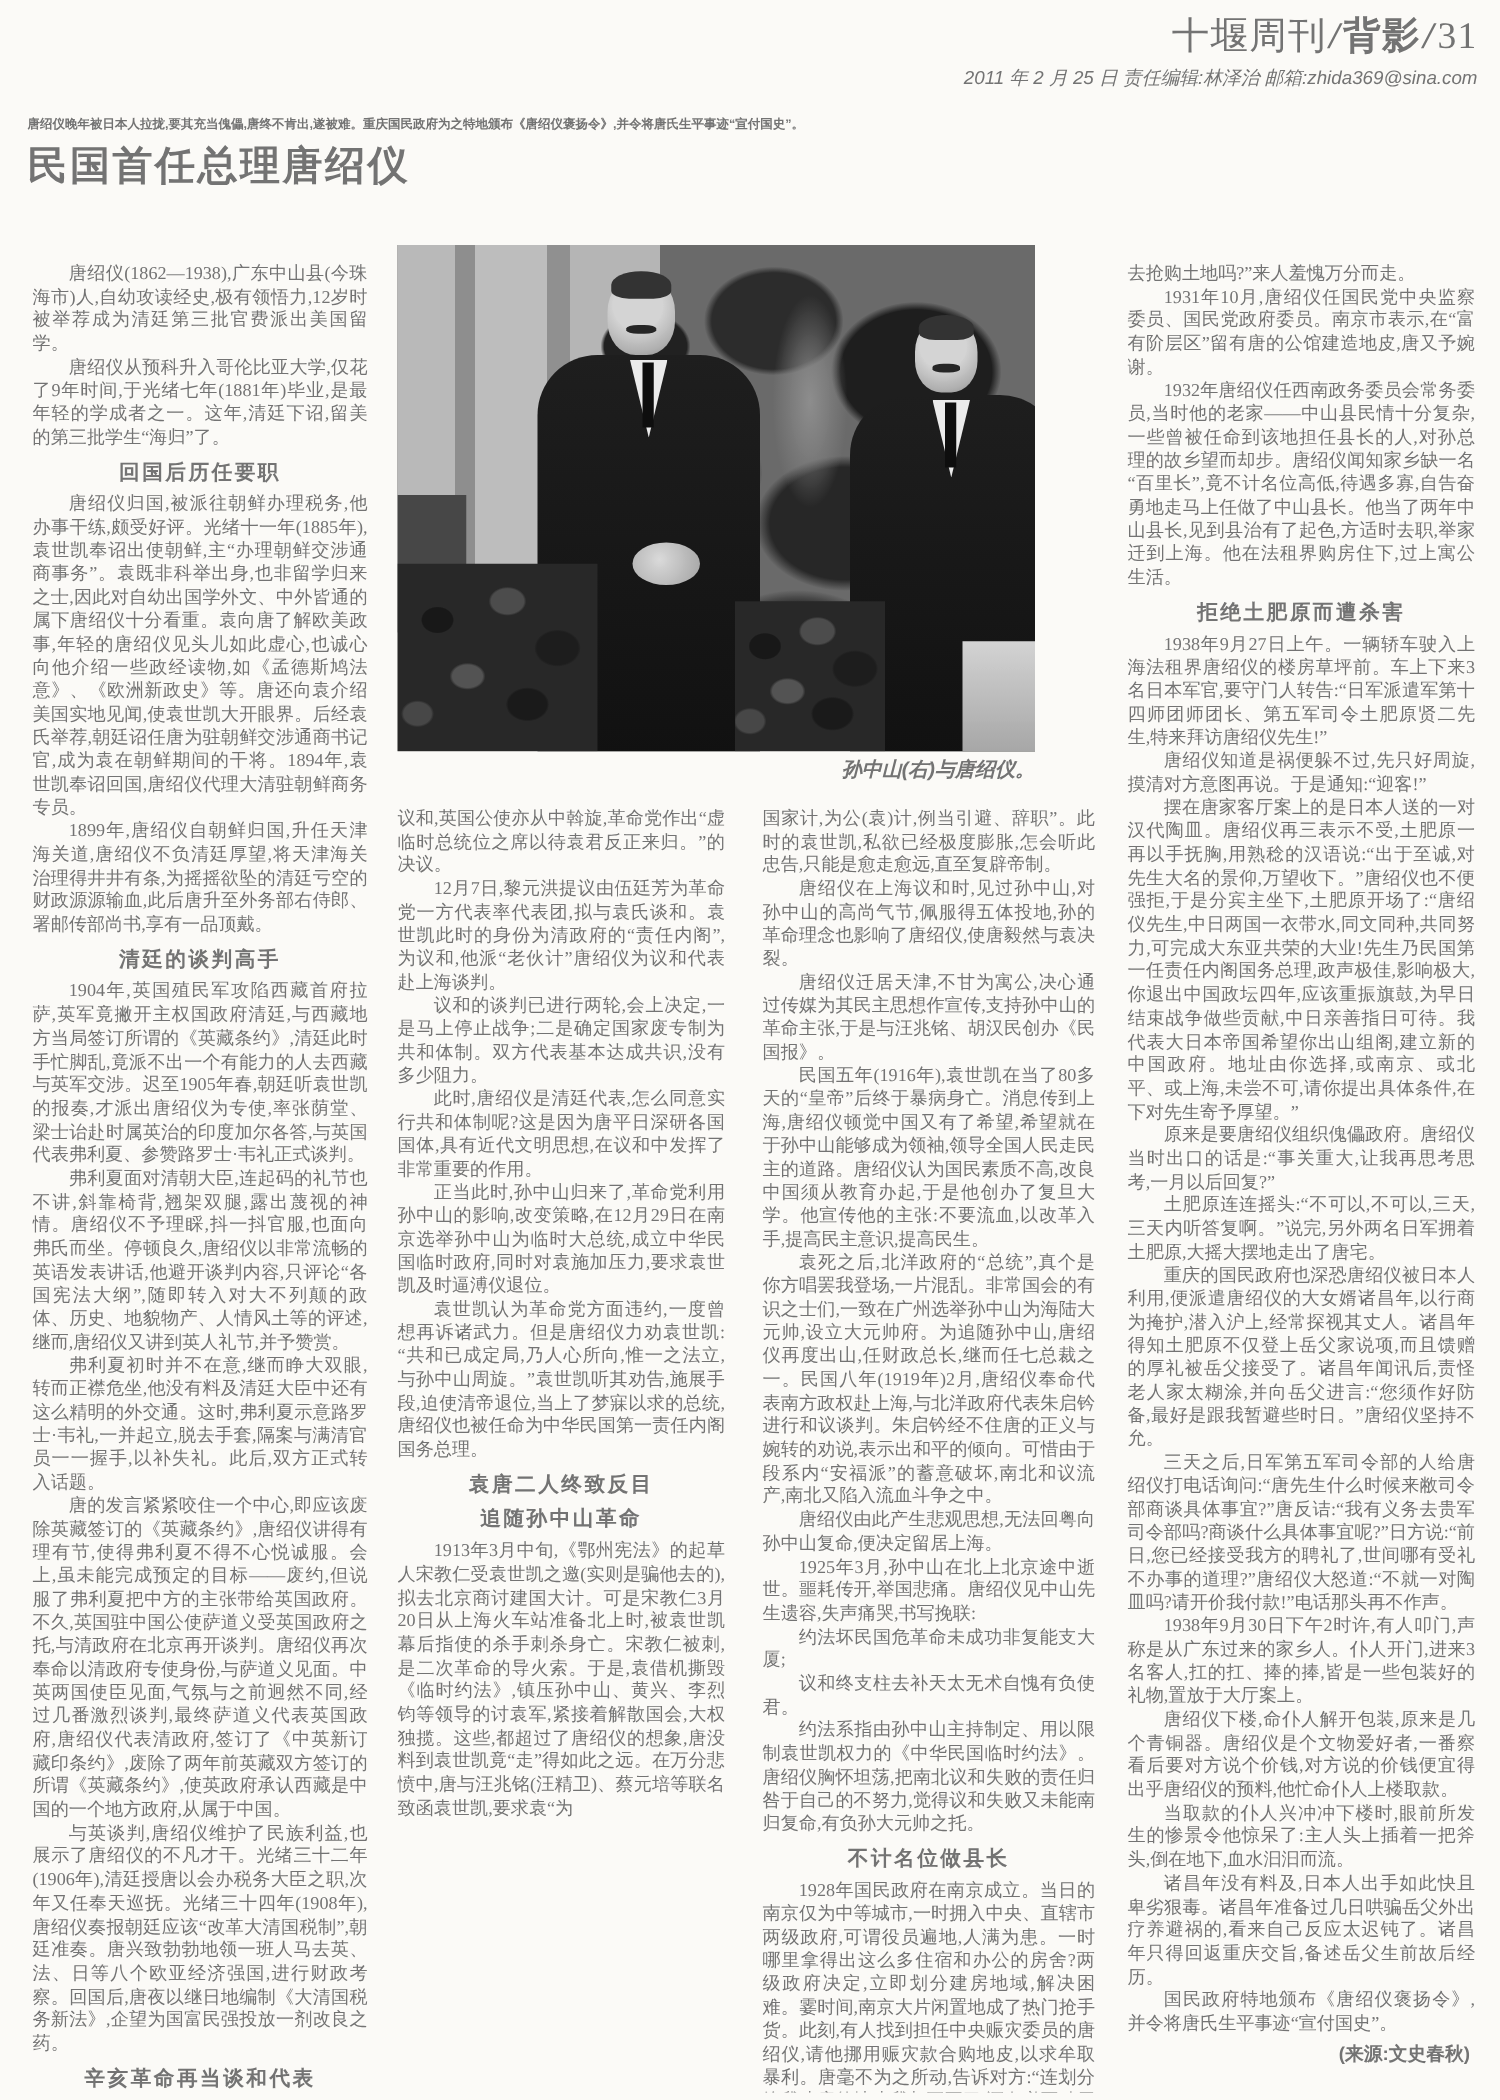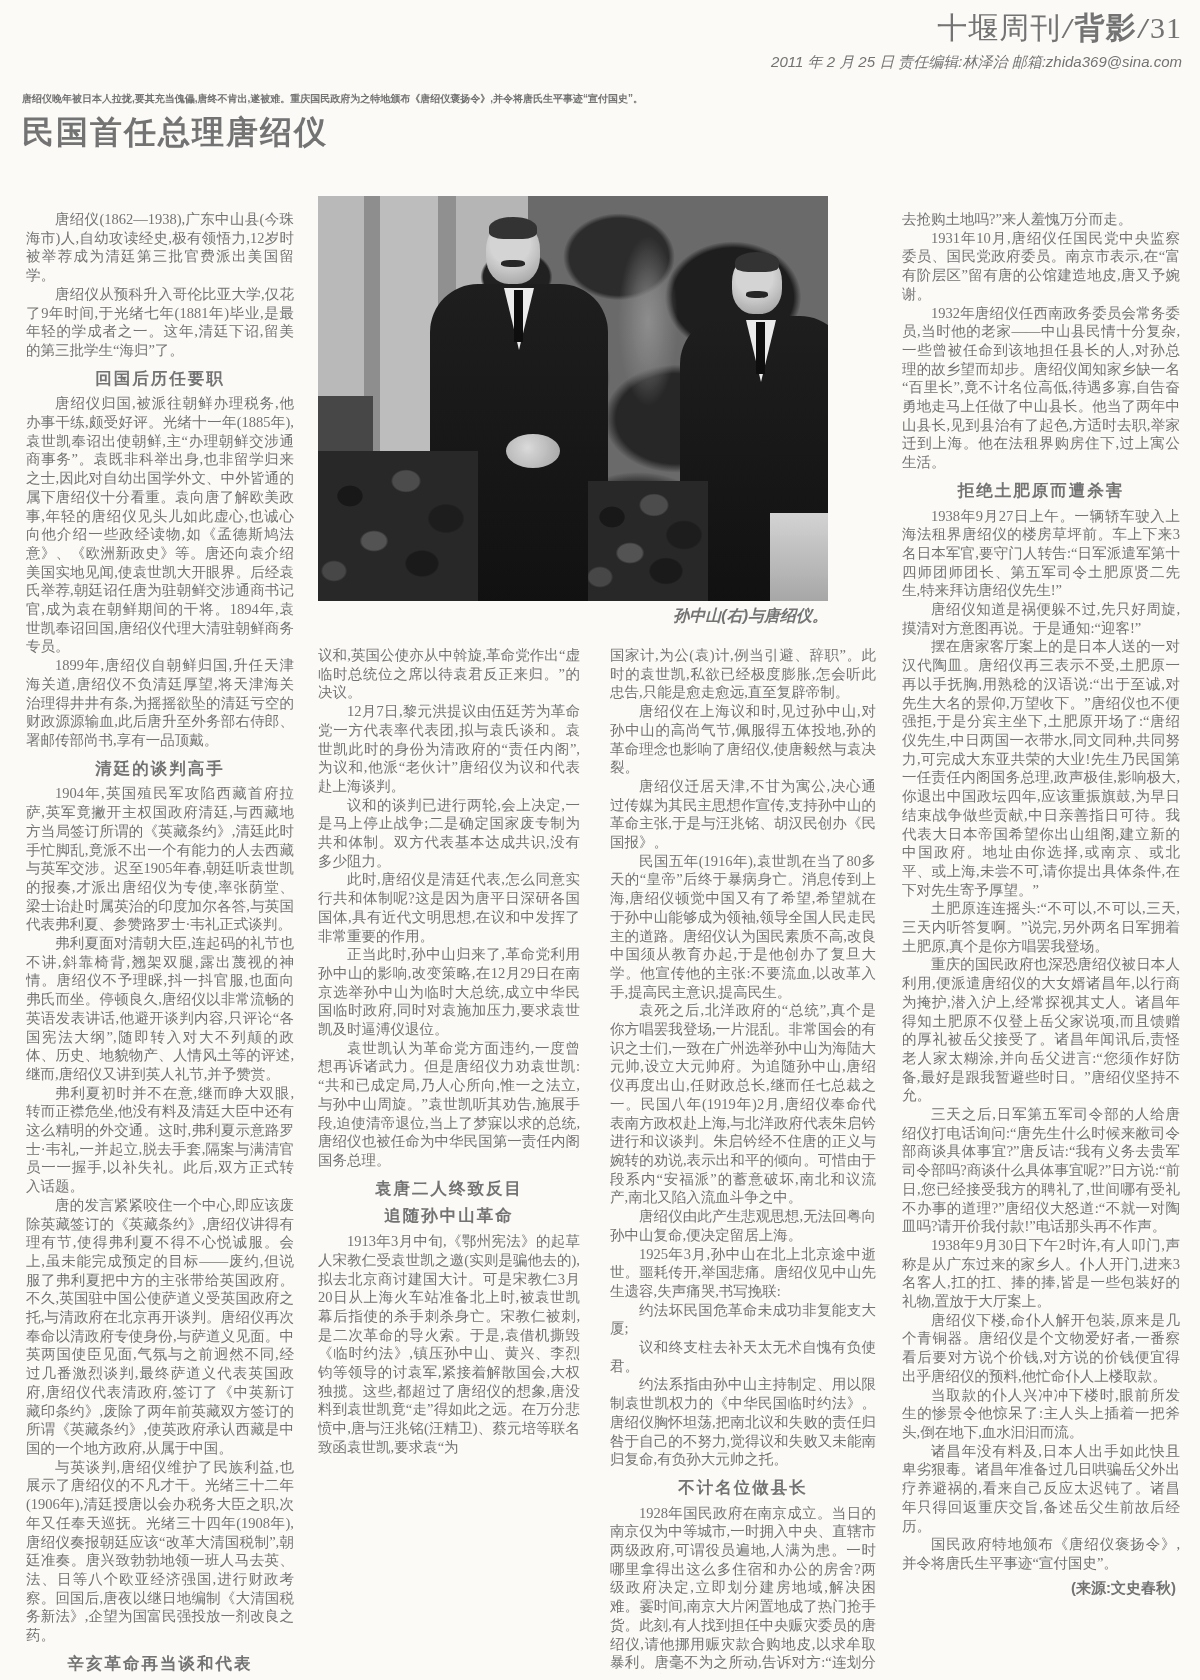--- a/index.html
+++ b/index.html
@@ -201,21 +201,22 @@
       <div class="para">1928年国民政府在南京成立。当日的南京仅为中等城市,一时拥入中央、直辖市两级政府,可谓役员遍地,人满为患。一时哪里拿得出这么多住宿和办公的房舍?两级政府决定,立即划分建房地域,解决困难。霎时间,南京大片闲置地成了热门抢手货。此刻,有人找到担任中央赈灾委员的唐绍仪,请他挪用赈灾款合购地皮,以求牟取暴利。唐毫不为之所动,告诉对方:“连划分给我建房的地皮我都不要了,还有必要动用灾民救命钱</div>
     </div>
   <div class="col col-4">
       <div class="para cont">去抢购土地吗?”来人羞愧万分而走。</div>
       <div class="para">1931年10月,唐绍仪任国民党中央监察委员、国民党政府委员。南京市表示,在“富有阶层区”留有唐的公馆建造地皮,唐又予婉谢。</div>
       <div class="para">1932年唐绍仪任西南政务委员会常务委员,当时他的老家——中山县民情十分复杂,一些曾被任命到该地担任县长的人,对孙总理的故乡望而却步。唐绍仪闻知家乡缺一名“百里长”,竟不计名位高低,待遇多寡,自告奋勇地走马上任做了中山县长。他当了两年中山县长,见到县治有了起色,方适时去职,举家迁到上海。他在法租界购房住下,过上寓公生活。</div>
       <div class="sec-head">拒绝土肥原而遭杀害</div>
       <div class="para">1938年9月27日上午。一辆轿车驶入上海法租界唐绍仪的楼房草坪前。车上下来3名日本军官,要守门人转告:“日军派遣军第十四师团师团长、第五军司令土肥原贤二先生,特来拜访唐绍仪先生!”</div>
       <div class="para">唐绍仪知道是祸便躲不过,先只好周旋,摸清对方意图再说。于是通知:“迎客!”</div>
       <div class="para">摆在唐家客厅案上的是日本人送的一对汉代陶皿。唐绍仪再三表示不受,土肥原一再以手抚胸,用熟稔的汉语说:“出于至诚,对先生大名的景仰,万望收下。”唐绍仪也不便强拒,于是分宾主坐下,土肥原开场了:“唐绍仪先生,中日两国一衣带水,同文同种,共同努力,可完成大东亚共荣的大业!先生乃民国第一任责任内阁国务总理,政声极佳,影响极大,你退出中国政坛四年,应该重振旗鼓,为早日结束战争做些贡献,中日亲善指日可待。我代表大日本帝国希望你出山组阁,建立新的中国政府。地址由你选择,或南京、或北平、或上海,未尝不可,请你提出具体条件,在下对先生寄予厚望。”</div>
-      <div class="para">土肥原连连摇头:“不可以,不可以,三天,三天内听答复啊。”说完,另外两名日军拥着土肥原,真个是你方唱罢我登场。</div>
+      <div class="para">原来是要唐绍仪组织傀儡政府。唐绍仪当时出口的话是:“事关重大,让我再思考思考,一月以后回复?”</div>
+      <div class="para">土肥原连连摇头:“不可以,不可以,三天,三天内听答复啊。”说完,另外两名日军拥着土肥原,大摇大摆地走出了唐宅。</div>
       <div class="para">重庆的国民政府也深恐唐绍仪被日本人利用,便派遣唐绍仪的大女婿诸昌年,以行商为掩护,潜入沪上,经常探视其丈人。诸昌年得知土肥原不仅登上岳父家说项,而且馈赠的厚礼被岳父接受了。诸昌年闻讯后,责怪老人家太糊涂,并向岳父进言:“您须作好防备,最好是跟我暂避些时日。”唐绍仪坚持不允。</div>
       <div class="para">三天之后,日军第五军司令部的人给唐绍仪打电话询问:“唐先生什么时候来敝司令部商谈具体事宜?”唐反诘:“我有义务去贵军司令部吗?商谈什么具体事宜呢?”日方说:“前日,您已经接受我方的聘礼了,世间哪有受礼不办事的道理?”唐绍仪大怒道:“不就一对陶皿吗?请开价我付款!”电话那头再不作声。</div>
       <div class="para">1938年9月30日下午2时许,有人叩门,声称是从广东过来的家乡人。仆人开门,进来3名客人,扛的扛、捧的捧,皆是一些包装好的礼物,置放于大厅案上。</div>
       <div class="para">唐绍仪下楼,命仆人解开包装,原来是几个青铜器。唐绍仪是个文物爱好者,一番察看后要对方说个价钱,对方说的价钱便宜得出乎唐绍仪的预料,他忙命仆人上楼取款。</div>
       <div class="para">当取款的仆人兴冲冲下楼时,眼前所发生的惨景令他惊呆了:主人头上插着一把斧头,倒在地下,血水汩汩而流。</div>
       <div class="para">诸昌年没有料及,日本人出手如此快且卑劣狠毒。诸昌年准备过几日哄骗岳父外出疗养避祸的,看来自己反应太迟钝了。诸昌年只得回返重庆交旨,备述岳父生前故后经历。</div>
       <div class="para">国民政府特地颁布《唐绍仪褒扬令》,并令将唐氏生平事迹“宣付国史”。</div>
       <div class="src">(来源:文史春秋)</div>
     </div>
 

